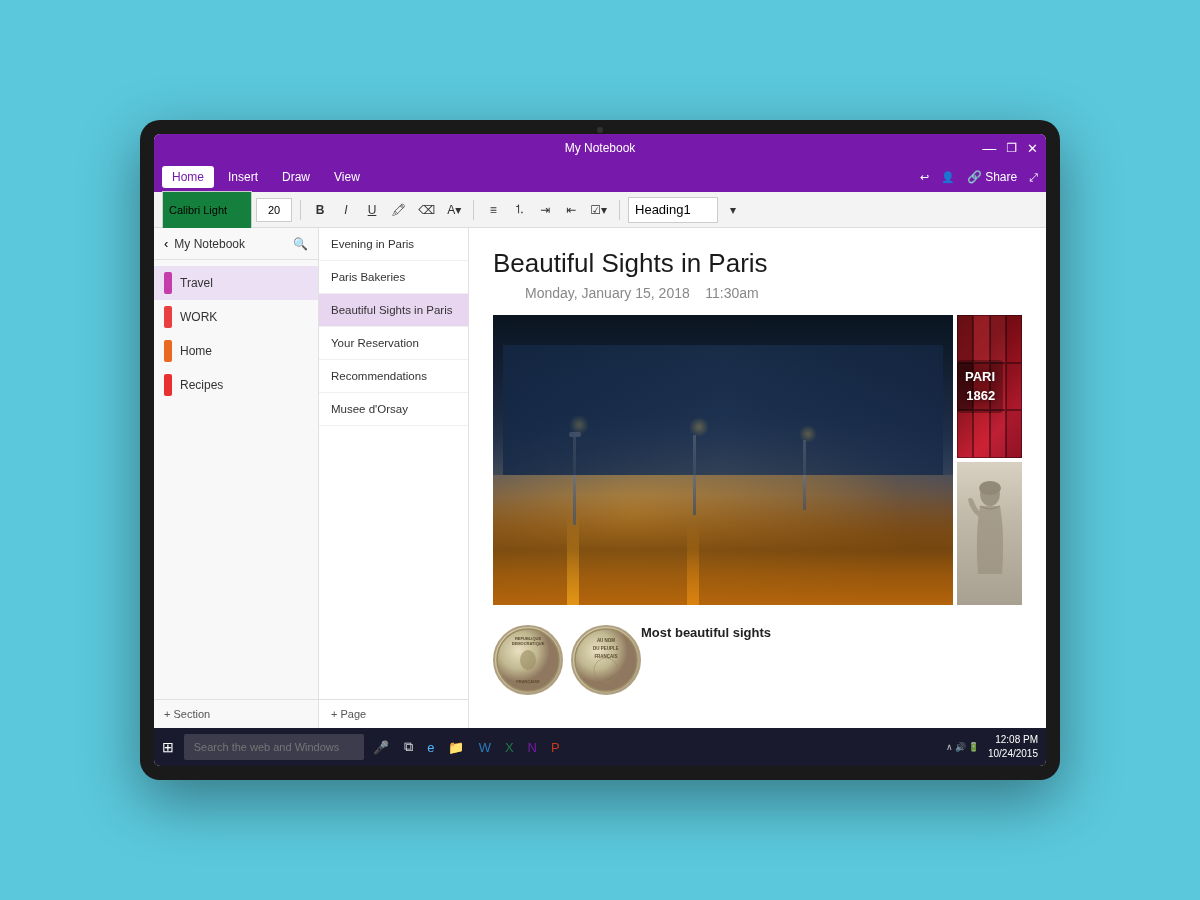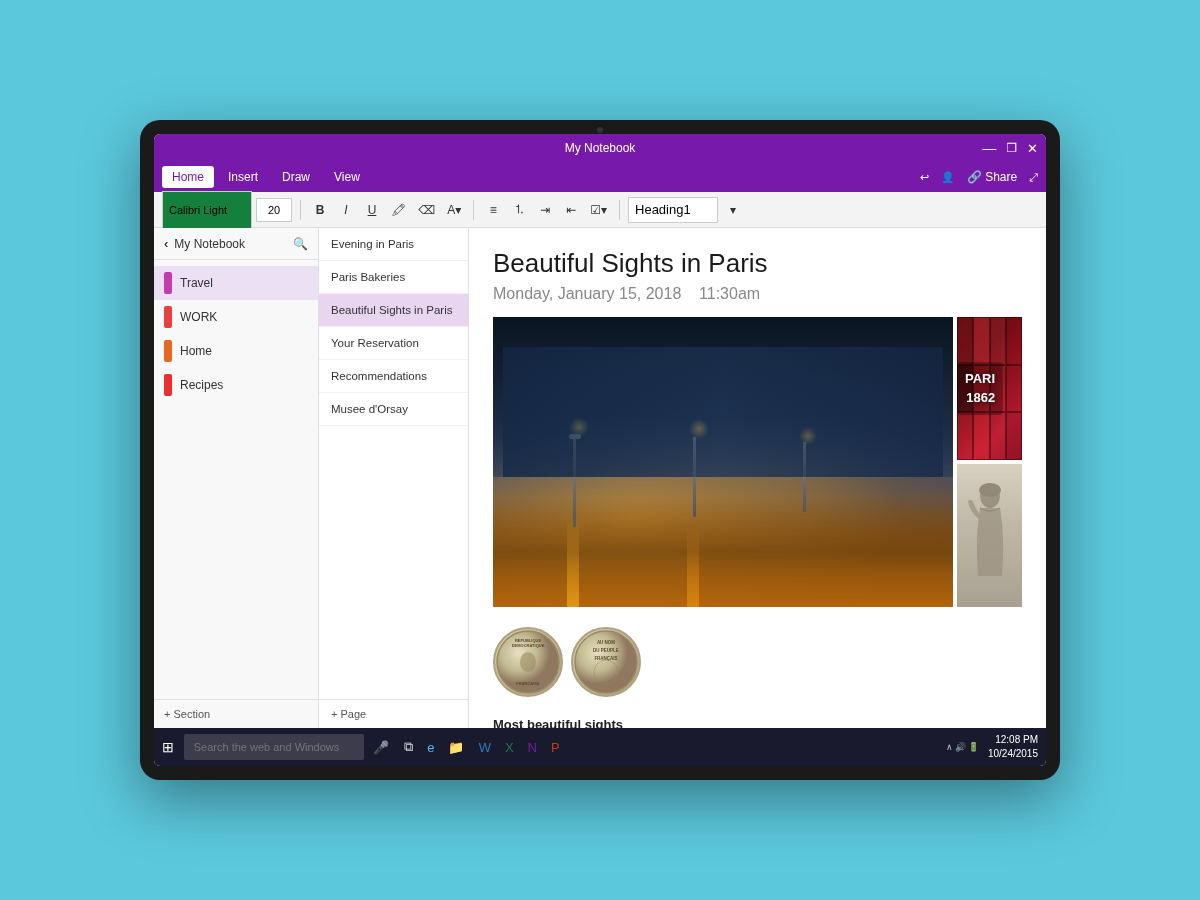--- a/index.html
+++ b/index.html
@@ -235,23 +235,24 @@
       padding: 20px 24px 0 24px;
     }
     .note-title {
       font-size: 26px;
       font-weight: 300;
       color: #1a1a1a;
       margin-bottom: 6px;
       font-family: 'Segoe UI Light', 'Segoe UI', Arial, sans-serif;
     }
     .note-meta {
-      font-size: 16px;
+      font-size: 14px;
       color: #888;
       margin-bottom: 14px;
+      margin-left: 32px;
     }
 
     
     .note-images {
       display: flex;
       gap: 4px;
       margin-bottom: 12px;
     }
     .main-photo {
       width: 460px;
@@ -304,23 +305,21 @@
       justify-content: center;
       color: #888;
       font-size: 10px;
       position: relative;
       overflow: hidden;
     }
 
     
     .note-bottom {
       display: flex;
-      gap: 20px;
       padding-top: 8px;
-      flex-direction: column;
     }
     .coins-area {
       display: flex;
       gap: 8px;
       align-items: center;
     }
     .coin {
       width: 70px;
       height: 70px;
       border-radius: 50%;

